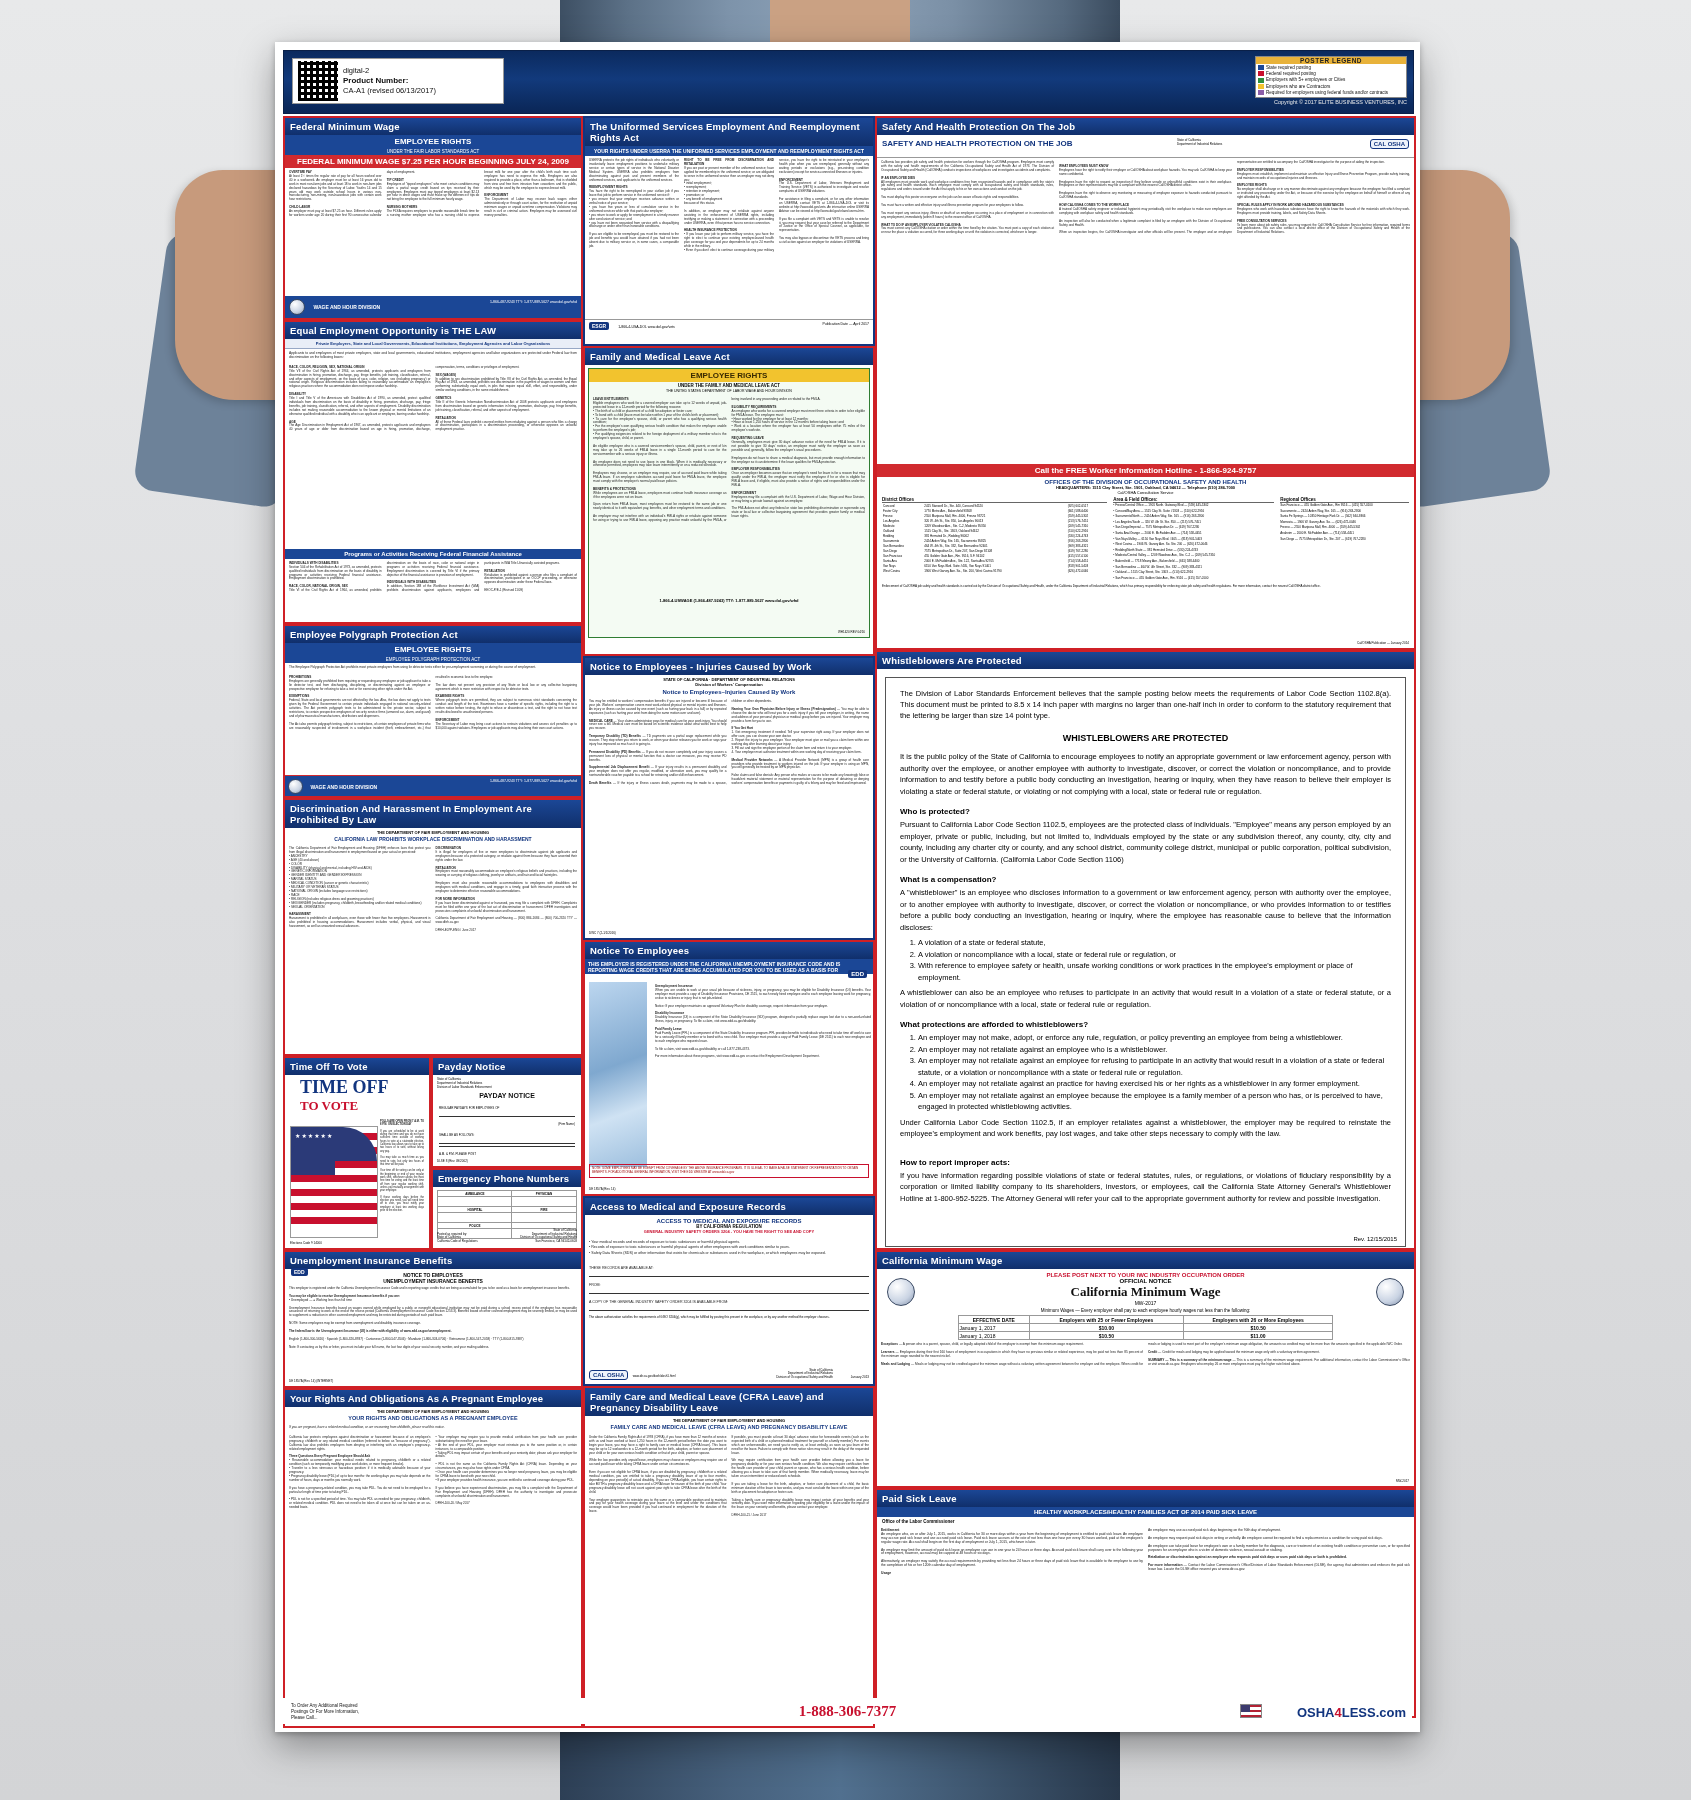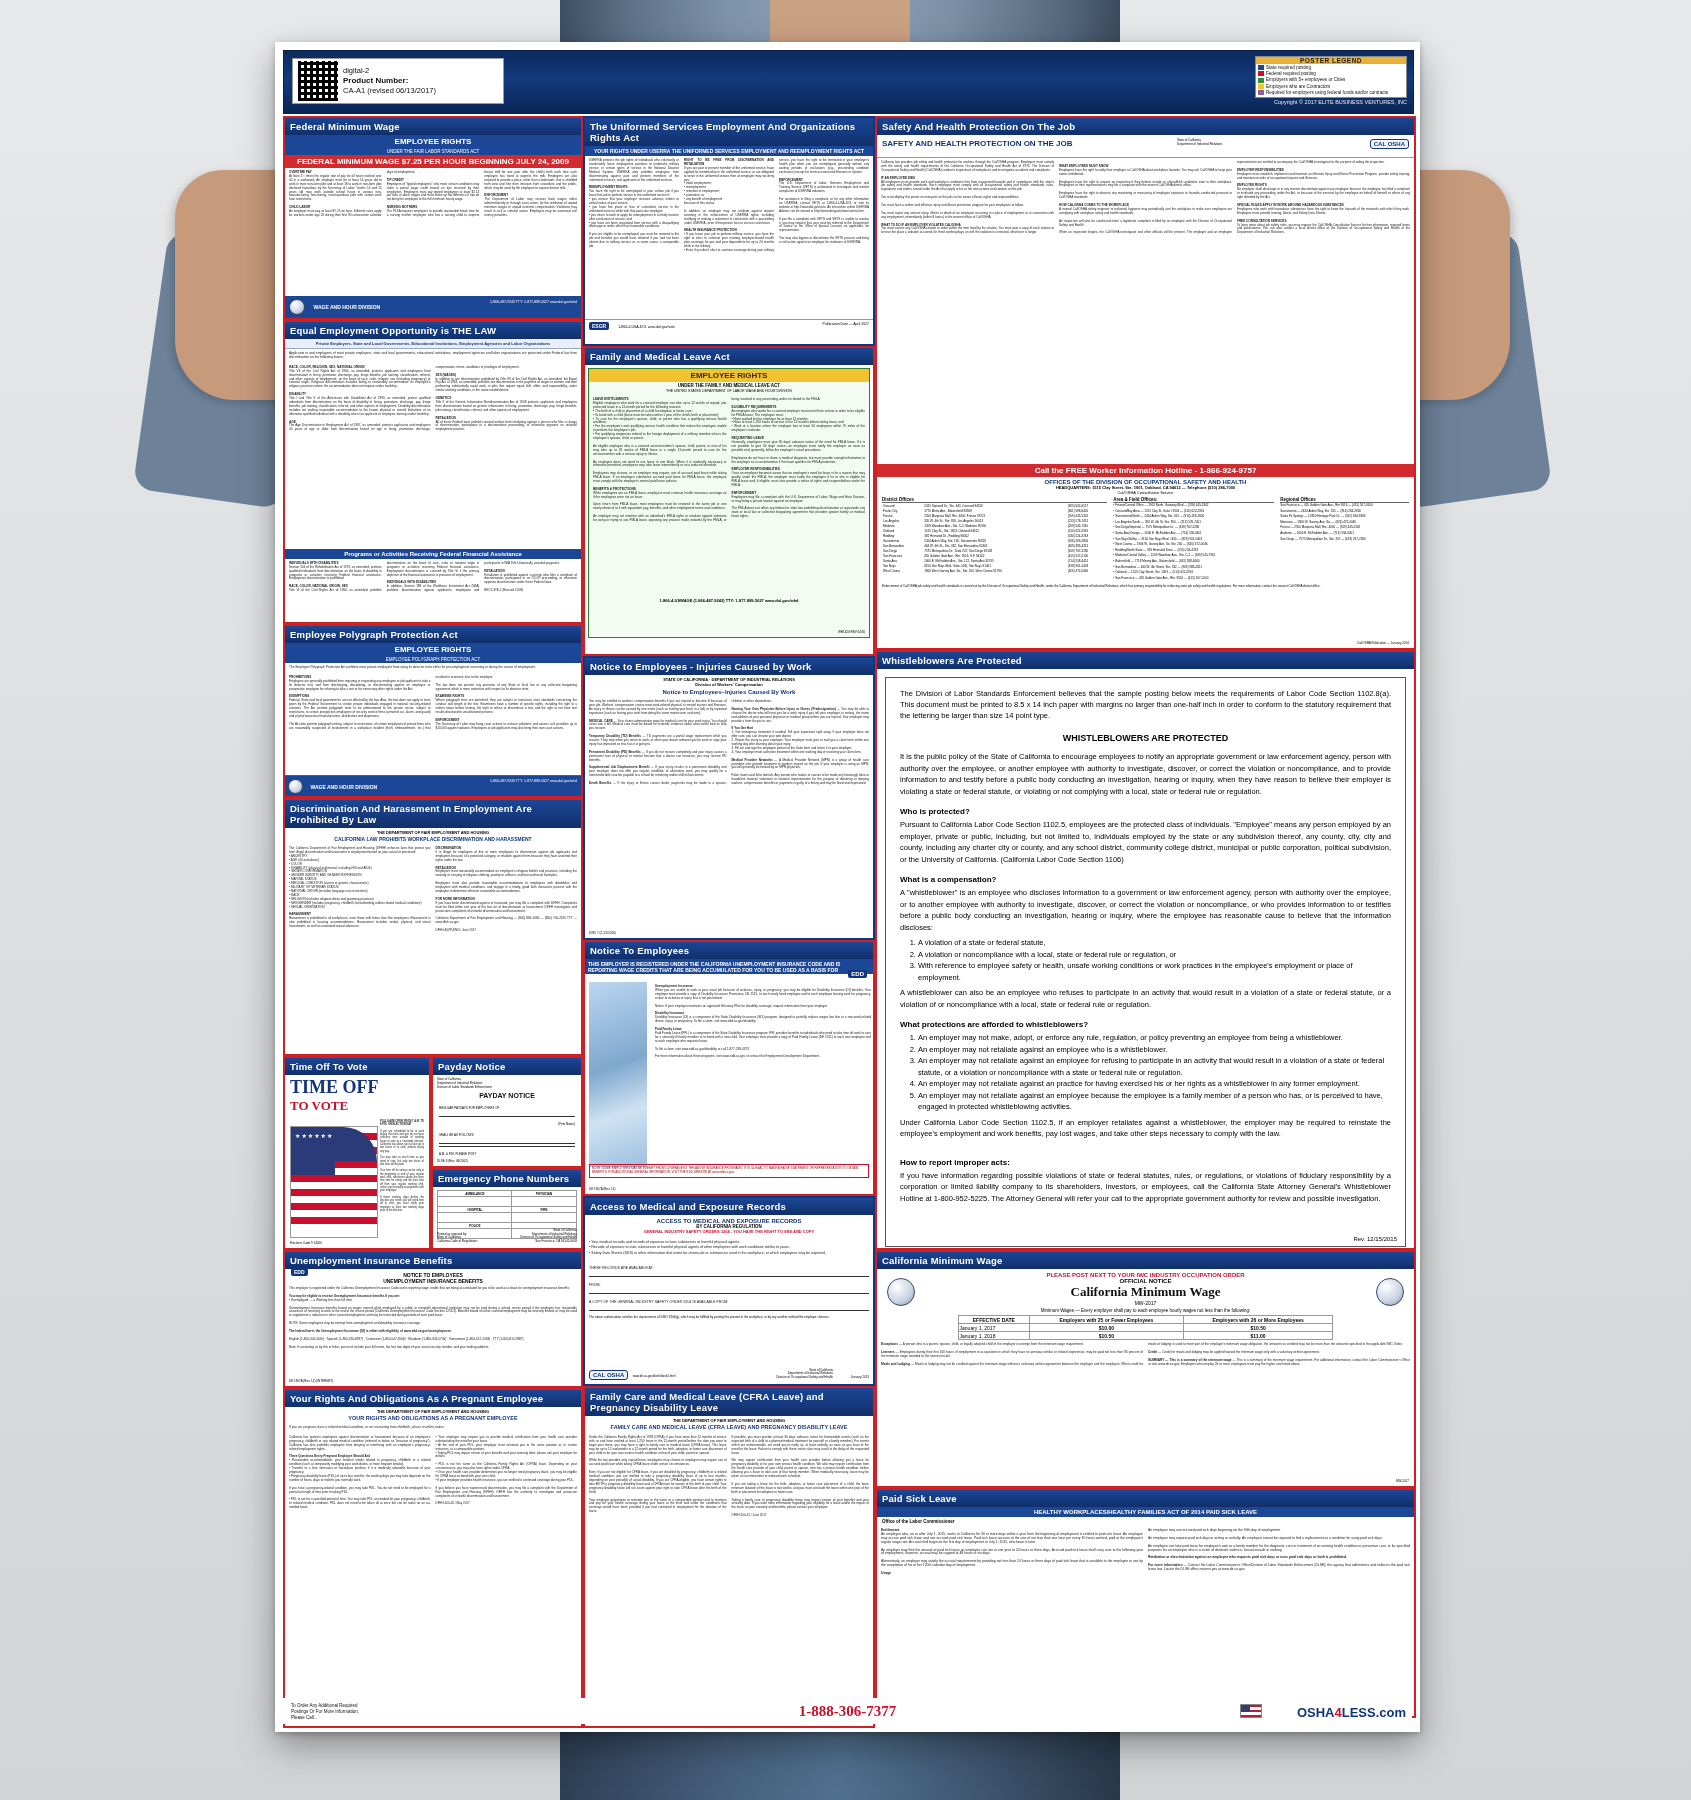--- a/index.html
+++ b/index.html
@@ -312,21 +312,21 @@
       Employers must also provide reasonable accommodations to employees with disabilities and employees with medical conditions, and engage in a timely, good faith interactive process with the employee to determine effective reasonable accommodations.<br><br>
       <b>FOR MORE INFORMATION</b><br>
       If you have been discriminated against or harassed, you may file a complaint with DFEH. Complaints must be filed within one year of the last act of discrimination or harassment. DFEH investigates and prosecutes complaints of unlawful discrimination and harassment.<br><br>
       California Department of Fair Employment and Housing — (800) 884-1684 — (800) 700-2320 TTY — www.dfeh.ca.gov
       <br><br><span class="tiny">DFEH-E07P-ENG / June 2017</span>
     </div>
   </div>
 
   <div class="card" style="left:0;top:1006px;width:144px;height:190px">
     <div class="card-title">Time Off To Vote</div>
-    <div style="padding:4px 5px">
+    <div style="padding:4px 15px">
       <div class="vote-title"><span>TIME OFF</span><br>
       <span class="to">TO VOTE</span></div>
     </div>
     <div class="flagblock" style="position:absolute;left:5px;top:68px">
       <div class="banner-arc"></div>
       <div class="stars">★★★★★★</div>
     </div>
     <div class="body-text" style="position:absolute;left:95px;top:62px;width:44px;font-size:2.6px;line-height:3.3px;padding:0">
       <b>POLLS ARE OPEN FROM 7 A.M. TO 8 P.M. ON ELECTION DAY</b><br><br>
       <span>If you are scheduled to be at work during that time and you do not have sufficient time outside of working hours to vote at a statewide election, California law allows you to take up to two hours of to vote, without losing any pay.</span><br><br>
@@ -430,21 +430,21 @@
       • Taking PDL may impact certain of your benefits and your seniority date; please ask your employer for details.<br><br>
       • PDL is not the same as the California Family Rights Act (CFRA) leave. Depending on your circumstances, you may also have rights under CFRA.<br>
       • Once your health care provider determines you no longer need pregnancy leave, you may be eligible for CFRA leave to bond with your new child.<br>
       • If your employer provides health insurance, you are entitled to continued coverage during your PDL.<br><br>
       If you believe you have experienced discrimination, you may file a complaint with the Department of Fair Employment and Housing (DFEH). DFEH has the authority to investigate and prosecute complaints of unlawful discrimination and harassment.
       <br><br><span class="tiny">DFEH-100-20 / May 2017</span>
     </div>
   </div>
 
   <div class="card blue" style="left:300px;top:66px;width:288px;height:226px">
-    <div class="card-title">The Uniformed Services Employment And Organizations Rights Act</div>
+    <div class="card-title">The Uniformed Services Employment And Reemployment Rights Act</div>
     <div class="sub-band blue" style="font-size:5px">YOUR RIGHTS UNDER USERRA THE UNIFORMED SERVICES EMPLOYMENT AND REEMPLOYMENT RIGHTS ACT</div>
     <div class="body-text c3" style="height:156px">
       USERRA protects the job rights of individuals who voluntarily or involuntarily leave employment positions to undertake military service or certain types of service in the National Disaster Medical System. USERRA also prohibits employers from discriminating against past and present members of the uniformed services, and applicants to the uniformed services.<br><br>
       <b>REEMPLOYMENT RIGHTS</b><br>
       You have the right to be reemployed in your civilian job if you leave that job to perform service in the uniformed service if:<br>
       • you ensure that your employer receives advance written or verbal notice of your service;<br>
       • you have five years or less of cumulative service in the uniformed services while with that particular employer;<br>
       • you return to work or apply for reemployment in a timely manner after conclusion of service; and<br>
       • you have not been separated from service with a disqualifying discharge or under other than honorable conditions.<br><br>
       If you are eligible to be reemployed, you must be restored to the job and benefits you would have attained if you had not been absent due to military service or, in some cases, a comparable job.<br><br>

